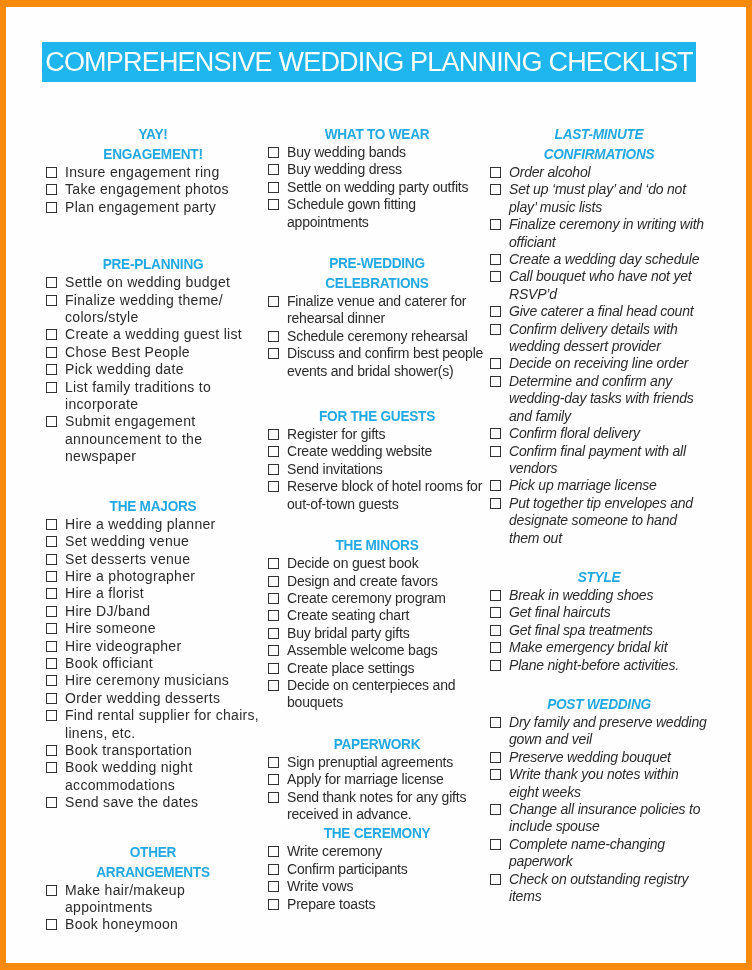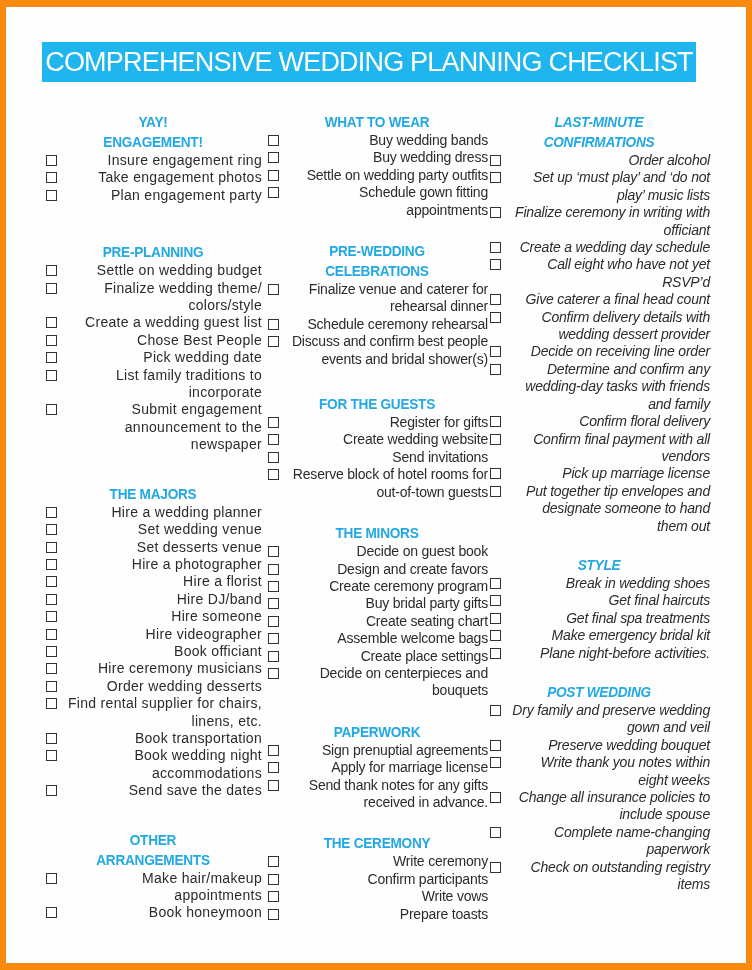--- a/index.html
+++ b/index.html
@@ -20,35 +20,35 @@
     left: 42px; top: 42px; width: 654px; height: 40px;
     background: #1fb6ef;
     color: #ffffff;
     font-size: 27px;
     line-height: 40px;
     text-align: center;
     letter-spacing: -0.8px;
     white-space: nowrap;
     font-weight: normal;
   }
-  .col { position: absolute; top: 92px; }
+  .col { position: absolute; top: 104px; }
   .col1 { left: 44px; width: 218px; }
   .col2 { left: 266px; width: 222px; }
   .col3 { left: 488px; width: 222px; font-style: italic; }
   .section { margin: 0; }
   .section-title {
     color: #22a8e2;
     font-weight: bold;
     font-size: 15.5px;
     line-height: 20px;
     text-align: center;
     letter-spacing: -0.3px;
     transform: scaleX(0.88);
   }
-  ul { list-style: none; margin: 0; padding: 0; text-align: right; }
+  ul { list-style: none; margin: 0; padding: 0; }
   li {
     position: relative;
     padding-left: 21px;
     font-size: 14px;
     line-height: 17.4px;
     color: #2b2b2b;
   }
   .col1 li { letter-spacing: 0.3px; }
   .col2 li, .col3 li { letter-spacing: -0.2px; }
   .cb {
@@ -143,55 +143,55 @@
         <li><span class="cb"></span><span>Send invitations</span></li>
         <li><span class="cb"></span><span>Reserve block of hotel rooms for out-of-town guests</span></li>
       </ul>
     </div>
     <div class="section" style="margin-top: 22px;">
       <div class="section-title" style="white-space: pre-line;">THE MINORS</div>
       <ul>
         <li><span class="cb"></span><span>Decide on guest book</span></li>
         <li><span class="cb"></span><span>Design and create favors</span></li>
         <li><span class="cb"></span><span>Create ceremony program</span></li>
+        <li><span class="cb"></span><span>Create seating chart</span></li>
         <li><span class="cb"></span><span>Buy bridal party gifts</span></li>
-        <li><span class="cb"></span><span>Create seating chart</span></li>
         <li><span class="cb"></span><span>Assemble welcome bags</span></li>
         <li><span class="cb"></span><span>Create place settings</span></li>
         <li><span class="cb"></span><span>Decide on centerpieces and bouquets</span></li>
       </ul>
     </div>
     <div class="section" style="margin-top: 22px;">
       <div class="section-title" style="white-space: pre-line;">PAPERWORK</div>
       <ul>
         <li><span class="cb"></span><span>Sign prenuptial agreements</span></li>
         <li><span class="cb"></span><span>Apply for marriage license</span></li>
         <li><span class="cb"></span><span>Send thank notes for any gifts received in advance.</span></li>
       </ul>
     </div>
-    <div class="section" style="margin-top: 22px;">
+    <div class="section" style="">
       <div class="section-title" style="white-space: pre-line;">THE CEREMONY</div>
       <ul>
         <li><span class="cb"></span><span>Write ceremony</span></li>
         <li><span class="cb"></span><span>Confirm participants</span></li>
         <li><span class="cb"></span><span>Write vows</span></li>
         <li><span class="cb"></span><span>Prepare toasts</span></li>
       </ul>
     </div>
   </div>
 <div class="col col3">
     <div class="section" style="margin-top: 20px;">
       <div class="section-title" style="white-space: pre-line;">LAST-MINUTE
 CONFIRMATIONS</div>
       <ul>
         <li><span class="cb"></span><span>Order alcohol</span></li>
         <li><span class="cb"></span><span>Set up ‘must play’ and ‘do not play’ music lists</span></li>
         <li><span class="cb"></span><span>Finalize ceremony in writing with officiant</span></li>
         <li><span class="cb"></span><span>Create a wedding day schedule</span></li>
-        <li><span class="cb"></span><span>Call eight who have not yet RSVP’d</span></li>
+        <li><span class="cb"></span><span>Call bouquet who have not yet RSVP’d</span></li>
         <li><span class="cb"></span><span>Give caterer a final head count</span></li>
         <li><span class="cb"></span><span>Confirm delivery details with wedding dessert provider</span></li>
         <li><span class="cb"></span><span>Decide on receiving line order</span></li>
         <li><span class="cb"></span><span>Determine and confirm any wedding-day tasks with friends and family</span></li>
         <li><span class="cb"></span><span>Confirm floral delivery</span></li>
         <li><span class="cb"></span><span>Confirm final payment with all vendors</span></li>
         <li><span class="cb"></span><span>Pick up marriage license</span></li>
         <li><span class="cb"></span><span>Put together tip envelopes and designate someone to hand them out</span></li>
       </ul>
     </div>

